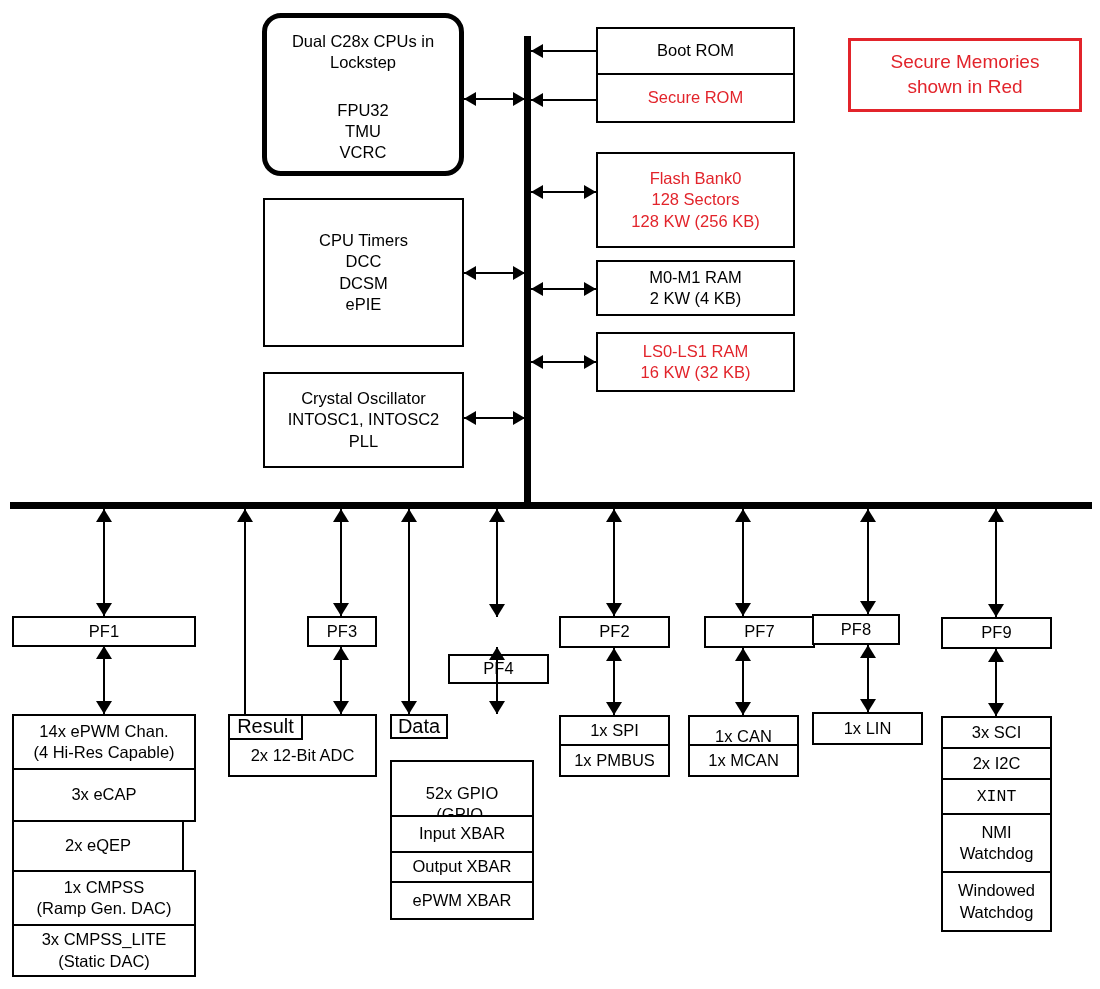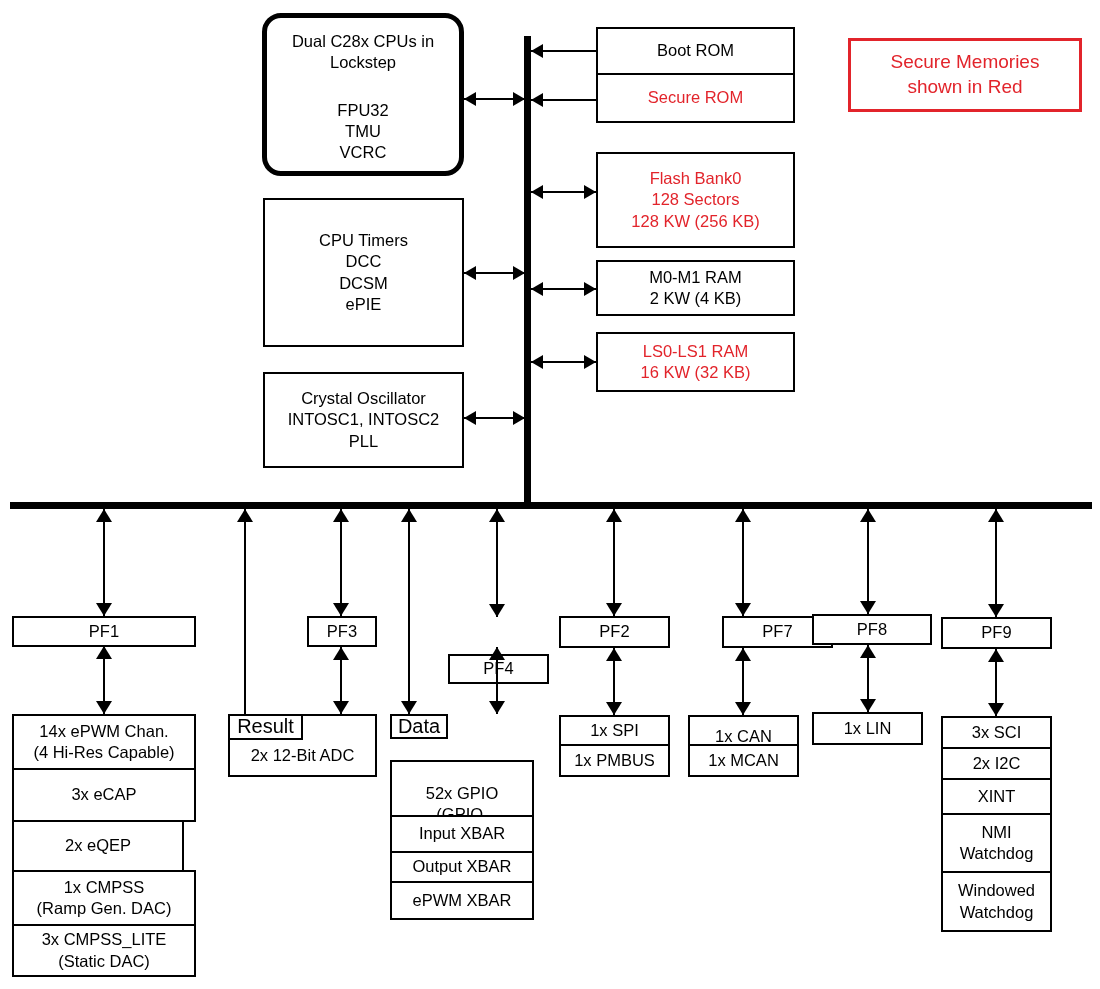--- a/index.html
+++ b/index.html
@@ -117,22 +117,22 @@
   <div class="ha no-right" style="left:531px; top:43px; width:65px;"></div>
   <div class="ha no-right" style="left:531px; top:92px; width:65px;"></div>
   <div class="ha" style="left:531px; top:184px; width:65px;"></div>
   <div class="ha" style="left:531px; top:281px; width:65px;"></div>
   <div class="ha" style="left:531px; top:354px; width:65px;"></div>
 
   <div class="box" style="left:12px;  top:616px; width:184px; height:31px;"><span>PF1</span></div>
   <div class="box" style="left:307px; top:616px; width:70px;  height:31px;"><span>PF3</span></div>
   <div class="box" style="left:448px; top:617px; width:101px; height:30px;margin-top:37px;"><span>PF4</span></div>
   <div class="box" style="left:559px; top:616px; width:111px; height:32px;"><span>PF2</span></div>
-  <div class="box" style="left:722px; top:616px; width:111px; height:32px;"><span>PF7</span></div>
-  <div class="box" style="left:812px; top:614px; width:120px; height:31px;"><span>PF8</span></div>
+  <div class="box" style="left:704px; top:616px; width:111px; height:32px;"><span>PF7</span></div>
+  <div class="box" style="left:812px; top:614px; width:88px; height:31px;"><span>PF8</span></div>
   <div class="box" style="left:941px; top:617px; width:111px; height:32px;"><span>PF9</span></div>
 
   <div class="va" style="left:96px;  top:509px; height:107px;"></div>
   <div class="va no-bottom" style="left:237px; top:509px; height:205px;"></div>
   <div class="va" style="left:333px; top:509px; height:107px;"></div>
   <div class="va" style="left:401px; top:509px; height:205px;"></div>
   <div class="va" style="left:489px; top:509px; height:108px;"></div>
   <div class="va" style="left:606px; top:509px; height:107px;"></div>
   <div class="va" style="left:735px; top:509px; height:107px;"></div>
   <div class="va" style="left:860px; top:509px; height:105px;"></div>
@@ -169,19 +169,19 @@
   <div class="box" style="left:559px; top:715px; width:111px; height:31px;"><span>1x SPI</span></div>
   <div class="box" style="left:559px; top:744px; width:111px; height:33px;"><span>1x PMBUS</span></div>
 
   <div class="box" style="left:688px; top:715px; width:111px; height:43px;"><span>1x CAN</span></div>
   <div class="box" style="left:688px; top:744px; width:111px; height:33px;"><span>1x MCAN</span></div>
 
   <div class="box" style="left:812px; top:712px; width:111px; height:33px;"><span>1x LIN</span></div>
 
   <div class="box" style="left:941px; top:716px; width:111px; height:33px;"><span>3x SCI</span></div>
   <div class="box" style="left:941px; top:747px; width:111px; height:33px;"><span>2x I2C</span></div>
-  <div class="box" style="left:941px; top:778px; width:111px; height:37px;"><span>XINT</span></div>
+  <div class="box" style="left:941px; top:778px; width:111px; height:37px;font-family:Liberation Mono, monospace;"><span>XINT</span></div>
   <div class="box" style="left:941px; top:813px; width:111px; height:60px;"><span>NMI
 Watchdog</span></div>
   <div class="box" style="left:941px; top:871px; width:111px; height:61px;"><span>Windowed
 Watchdog</span></div>
 
 </div>
 
 </body></html>

